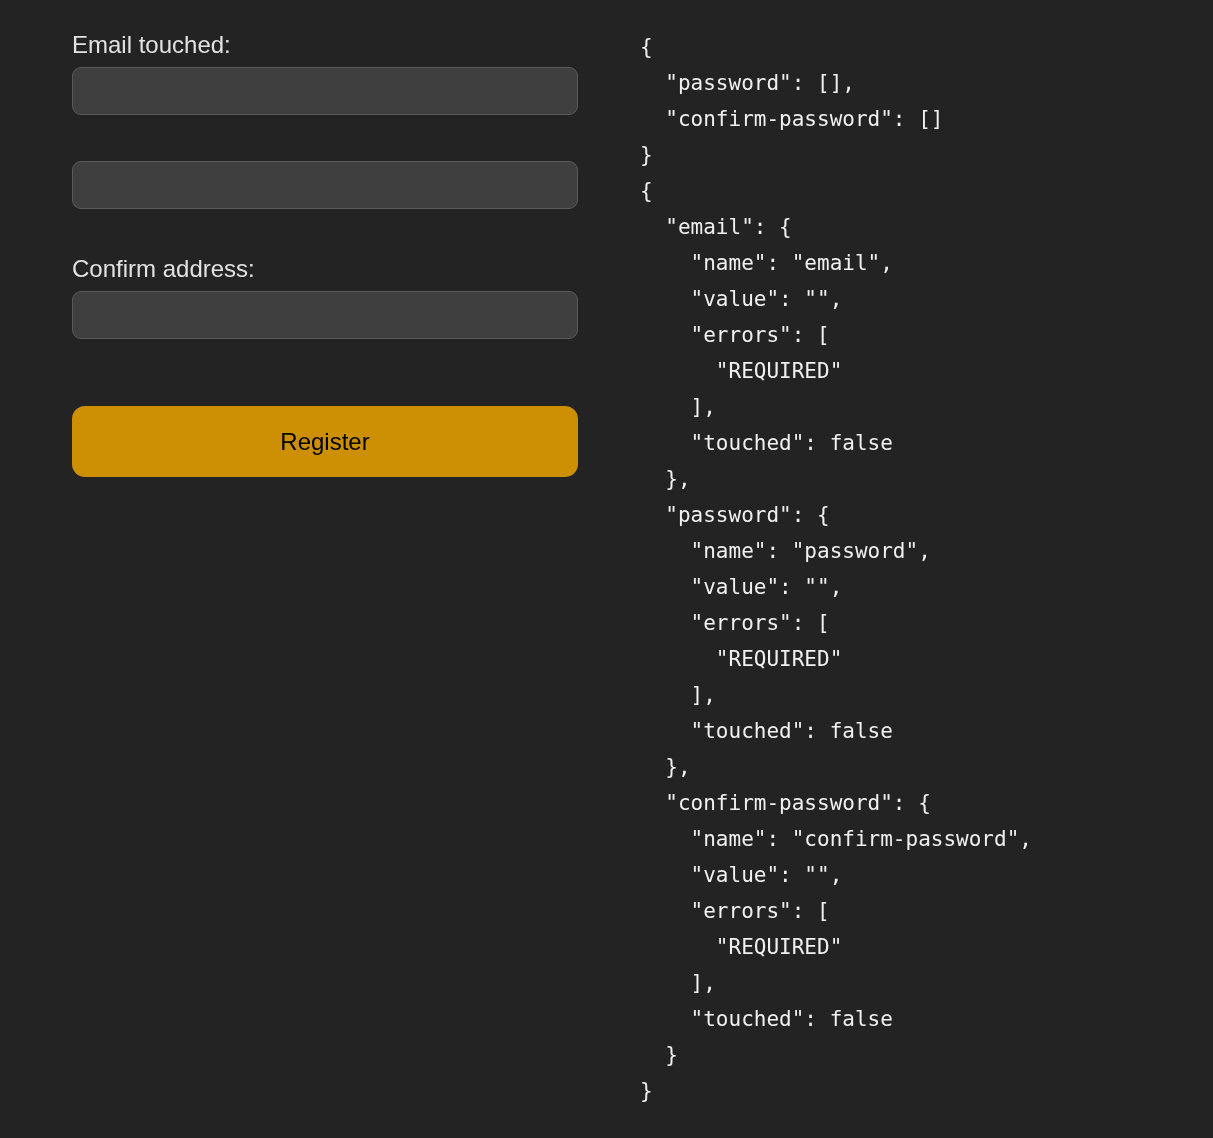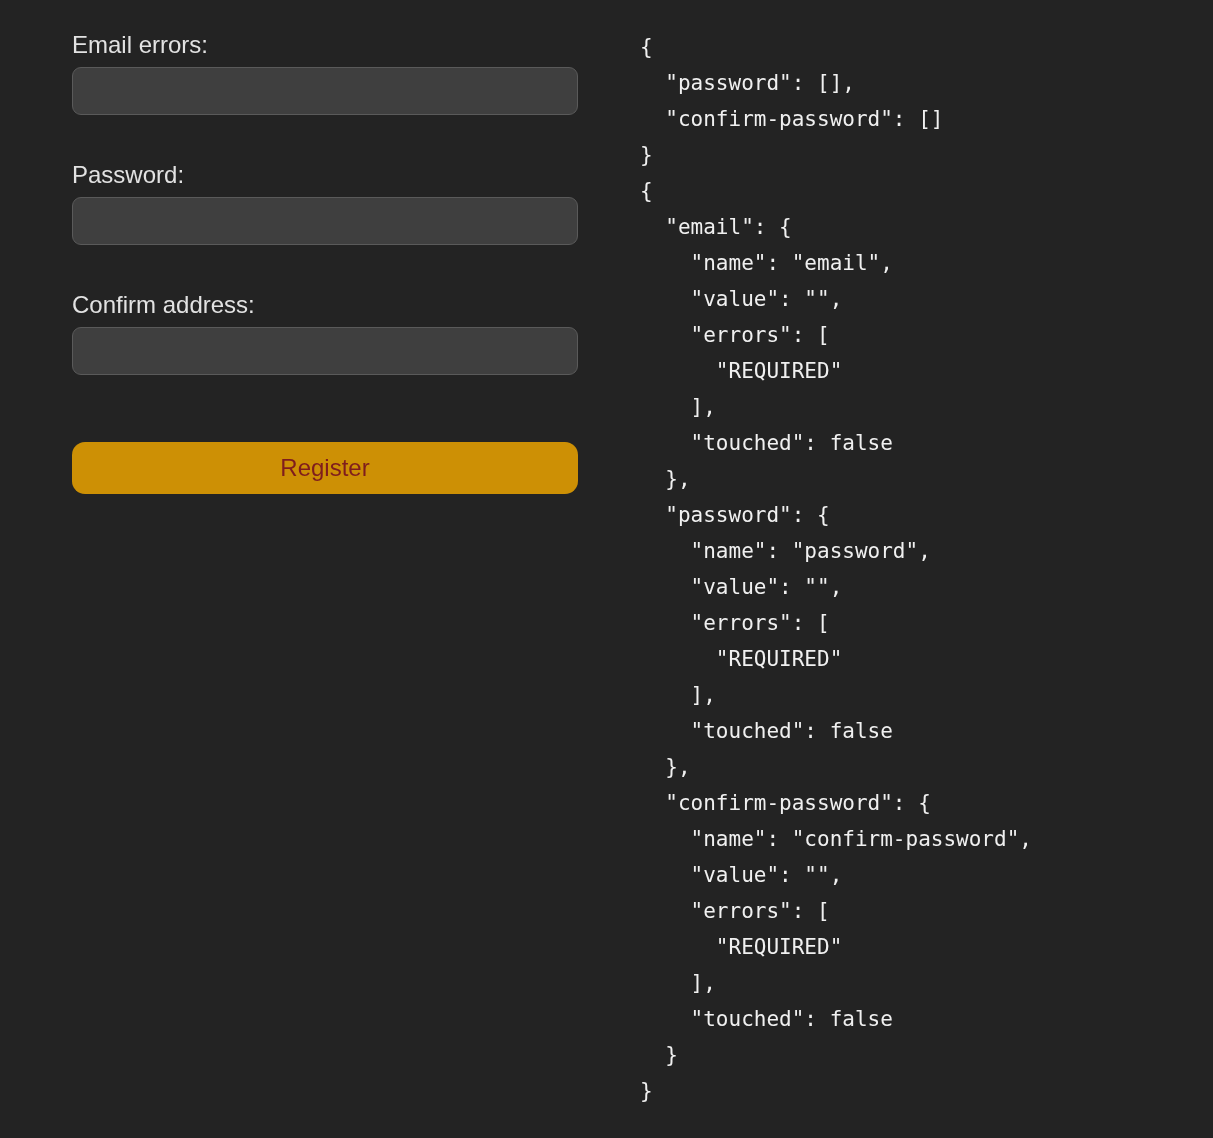--- a/index.html
+++ b/index.html
@@ -45,26 +45,26 @@
     color: #e2e2e2;
     font-family: "Liberation Sans", sans-serif;
     font-size: 22px;
     padding: 0 12px;
     outline: none;
   }
   .register-btn {
     display: block;
     margin-top: 67px;
     width: 506px;
-    height: 52px;
+    height: 71px;
     border: none;
     border-radius: 13px;
     font-family: "Liberation Sans", sans-serif;
     font-size: 24px;
-    color: #7f1d1d;
+    color: #000000;
     cursor: pointer;
     background: #cd9005; 
   }
   
   .debug-pane {
     position: absolute;
     left: 640px;
     top: 29px;
   }
   .debug-pane pre {
@@ -77,26 +77,25 @@
   }
 </style>
 </head>
 <body>
 
 <div class="app">
 
   <div class="form-pane">
 
     <div class="form-group">
-      <label class="field-label">Email errors:</label>
+      <label class="field-label">Email touched:</label>
       <input class="text-input" type="text" value="" style="">
     </div>
 
     <div class="form-group">
-      <label class="field-label">Password:</label>
       <input class="text-input" type="password" value="" style="">
     </div>
 
     <div class="form-group">
       <label class="field-label">Confirm address:</label>
       <input class="text-input" type="password" value="" style="">
     </div>
 
     <button class="register-btn" style="background-color: rgb(205, 144, 5);">Register</button>
   </div>

